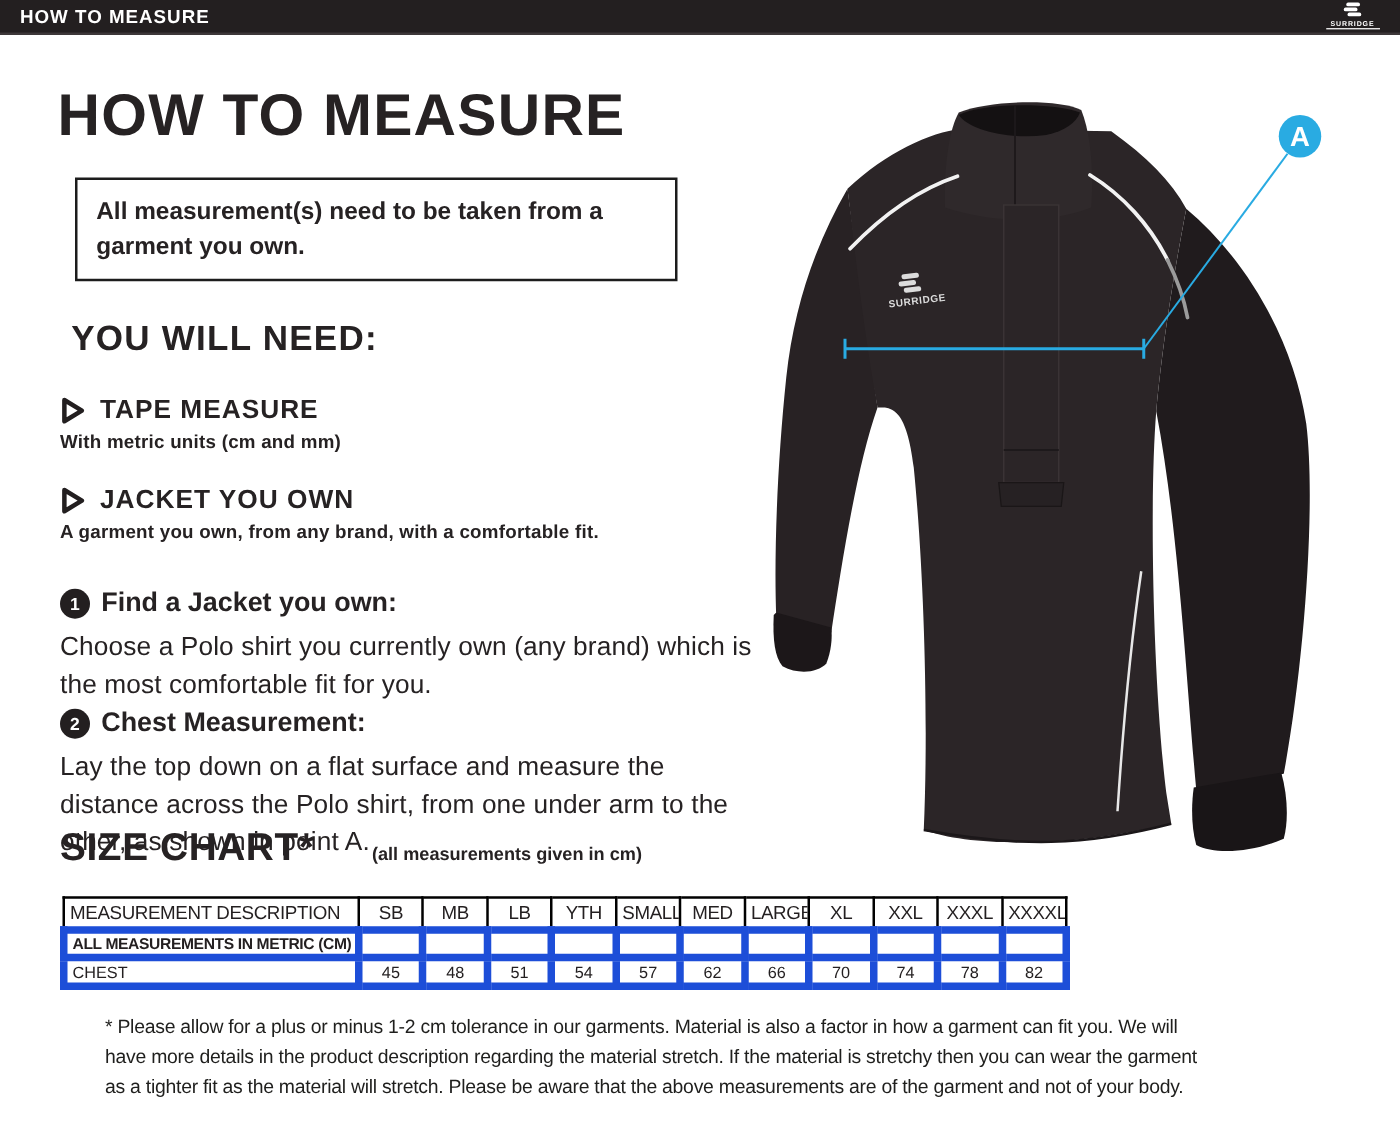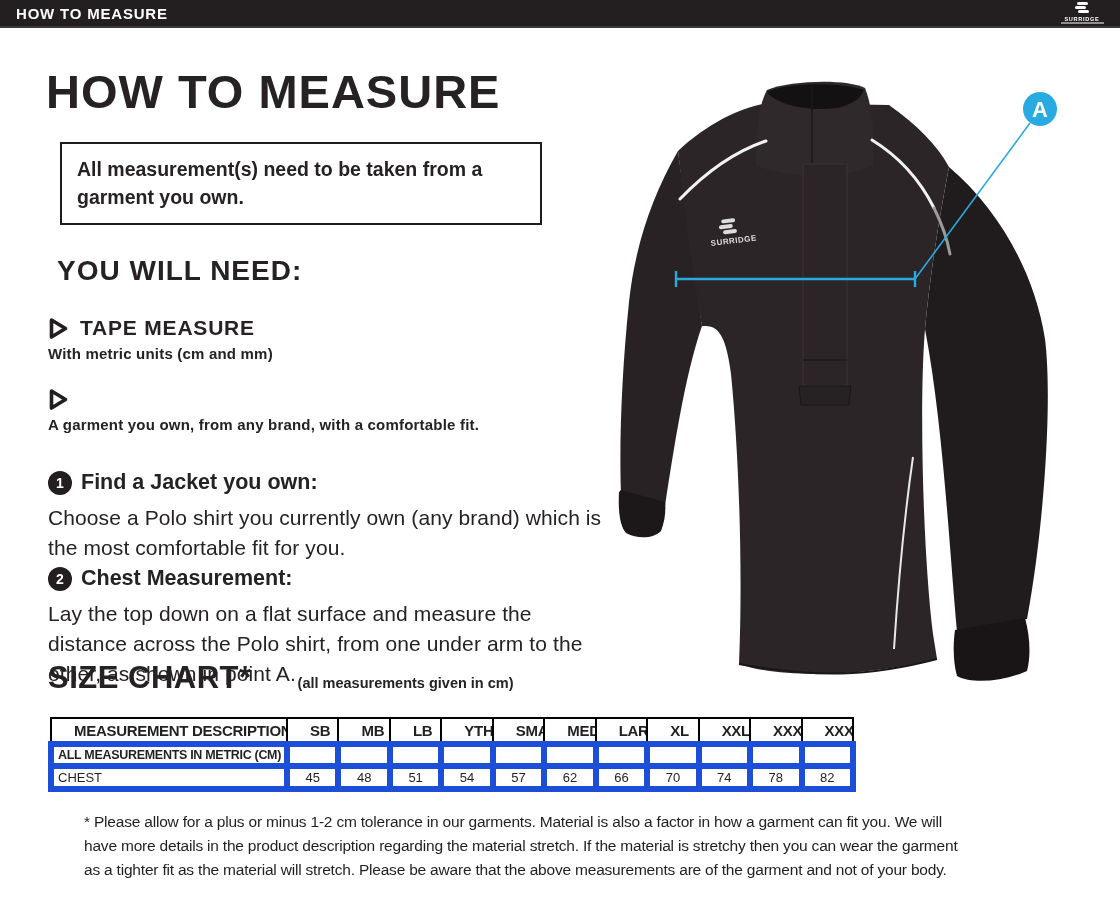--- a/index.html
+++ b/index.html
@@ -40,22 +40,22 @@
   .step-body { margin-top:8px; font-size:21px; font-weight:normal; line-height:1.42; color:#262223; letter-spacing:.1px; }
 
   
   .sizechart-head { left:48px; top:660px; display:flex; align-items:baseline; gap:10px; }
   .sc-title { font-size:31px; font-weight:800; letter-spacing:.5px; color:#262223; }
   .sc-sub   { font-size:14.5px; font-weight:bold; color:#262223;padding-left:36px; }
 
   table.size-table { left:48px; top:717px; width:808px; border-collapse:collapse; table-layout:fixed;
                      border:2px solid #000; background:#fff; }
   table.size-table th, table.size-table td { overflow:hidden; white-space:nowrap; }
-  table.size-table th { border:2px solid #000; font-size:15px; font-weight:bold; letter-spacing:-.3px;
-                        height:26px; padding:1px 22px; text-align:center; }
+  table.size-table th { border:2px solid #000; font-size:15px; font-weight:normal; letter-spacing:-.3px;
+                        height:26px; padding:1px 4px; text-align:center; }
   table.size-table th.desc-col { text-align:left; width:236px; }
   table.size-table td { border:6px solid #1d4ed8; font-size:13px; height:18px; padding:1px 4px; text-align:center; }
   table.size-table td.row-label { text-align:left; }
   table.size-table tr.metric-row td { font-size:12.5px; font-weight:bold; letter-spacing:-.3px; }
 
   
   .footnote { left:48px; top:810px; width:884px; font-size:15.5px; line-height:1.55;
               letter-spacing:-.2px; color:#1f1f1d;margin-left:36px; }
 
   
@@ -100,20 +100,21 @@
   <div class="need-desc">With metric units (cm and mm)</div>
 </div>
 
 <div class="abs need-item" style="top:388px;">
   <div class="need-head">
     <span class="tri-icon">
       <svg width="21" height="23" viewBox="0 0 21 23">
           <path d="M3.5,3 L17.5,11.5 L3.5,20 Z" fill="none" stroke="#231f20" stroke-width="3.6" stroke-linejoin="round"></path>
         </svg>
     </span>
+    <span class="need-title">JACKET YOU OWN</span>
   </div>
   <div class="need-desc">A garment you own, from any brand, with a comfortable fit.</div>
 </div>
 
 <div class="abs step" style="top:470px;">
   <div class="step-head">
     <span class="step-num">1</span>
     <span class="step-title">Find a Jacket you own:</span>
   </div>
   <p class="step-body">Choose a Polo shirt you currently own (any brand) which is the most comfortable fit for you.</p>

